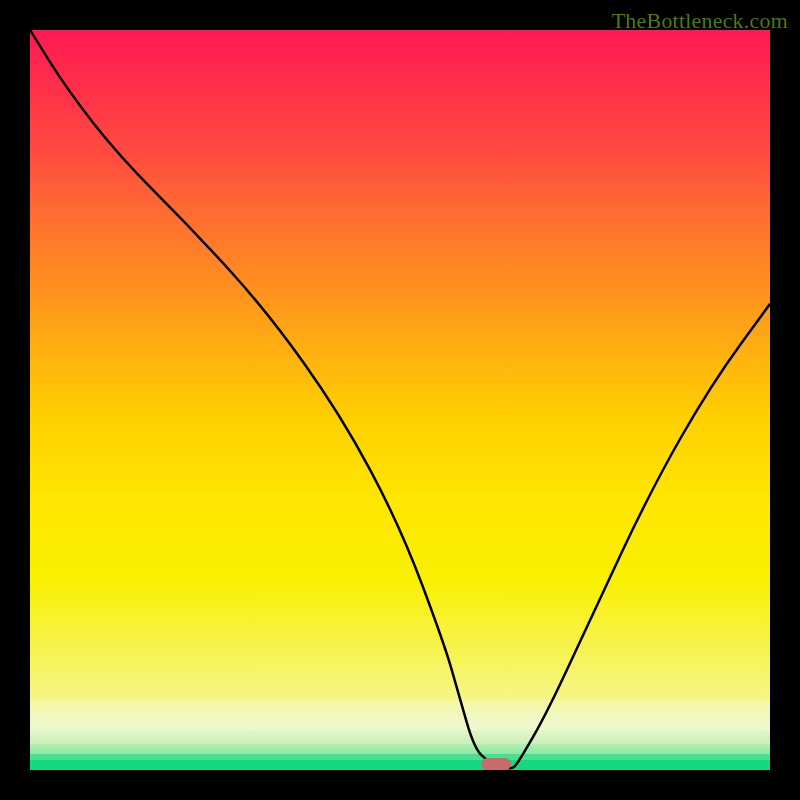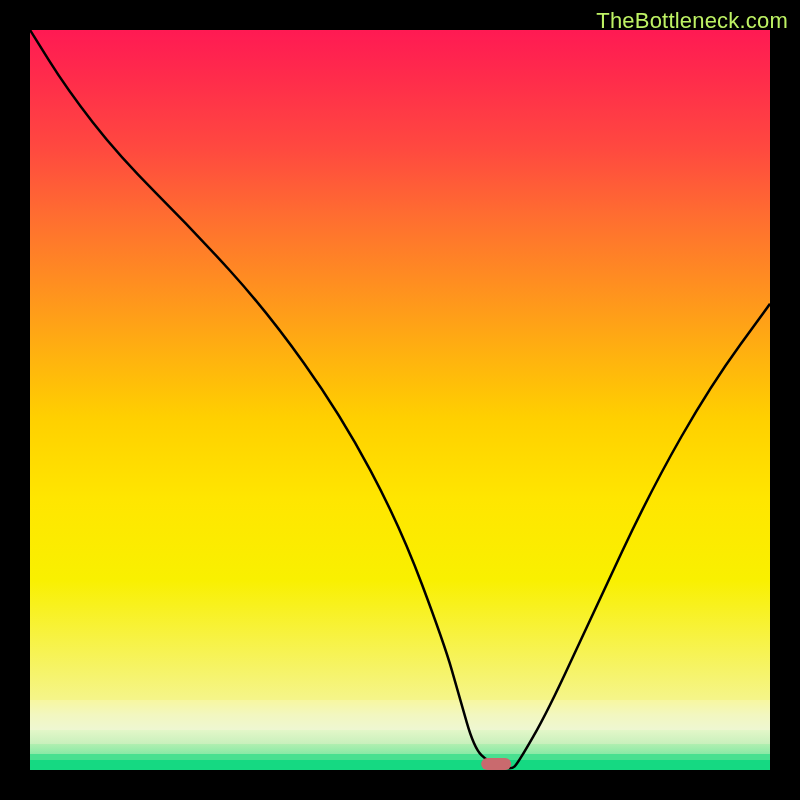--- a/index.html
+++ b/index.html
@@ -73,26 +73,27 @@
     stroke-linejoin: round;
   }
   .optimal-marker {
     fill: #c96a6e;
     stroke: none;
   }
   .watermark {
     position: absolute;
     top: 8px;
     right: 12px;
-    color: #bef264;
+    color: #4d7c0f;
     font-size: 22px;
     font-weight: 400;
     letter-spacing: 0.2px;
     pointer-events: none;
     user-select: none;
+    font-family: Liberation Serif, serif;
   }
 </style>
 </head>
 <body>
 
 <div class="stage">
 
   <div class="plot-area">
 
     <div class="gradient-bg">

